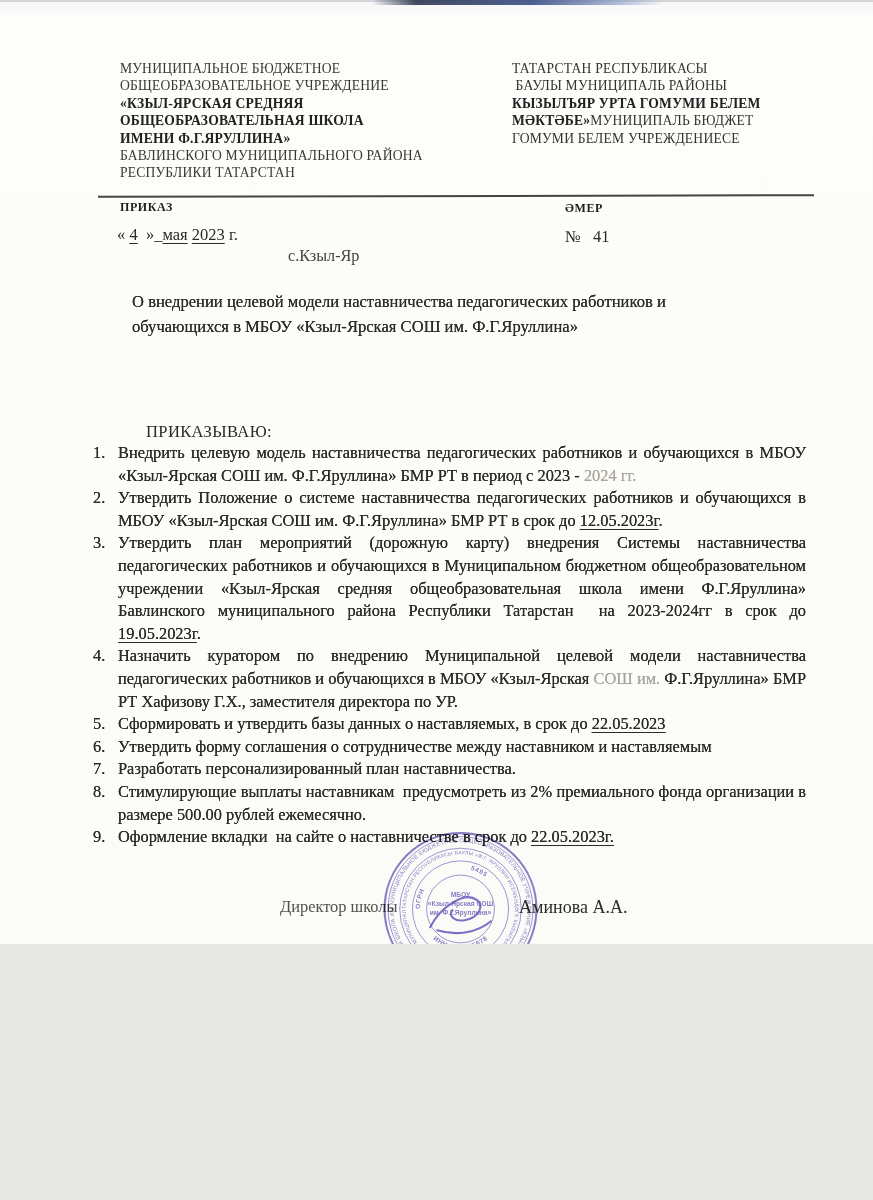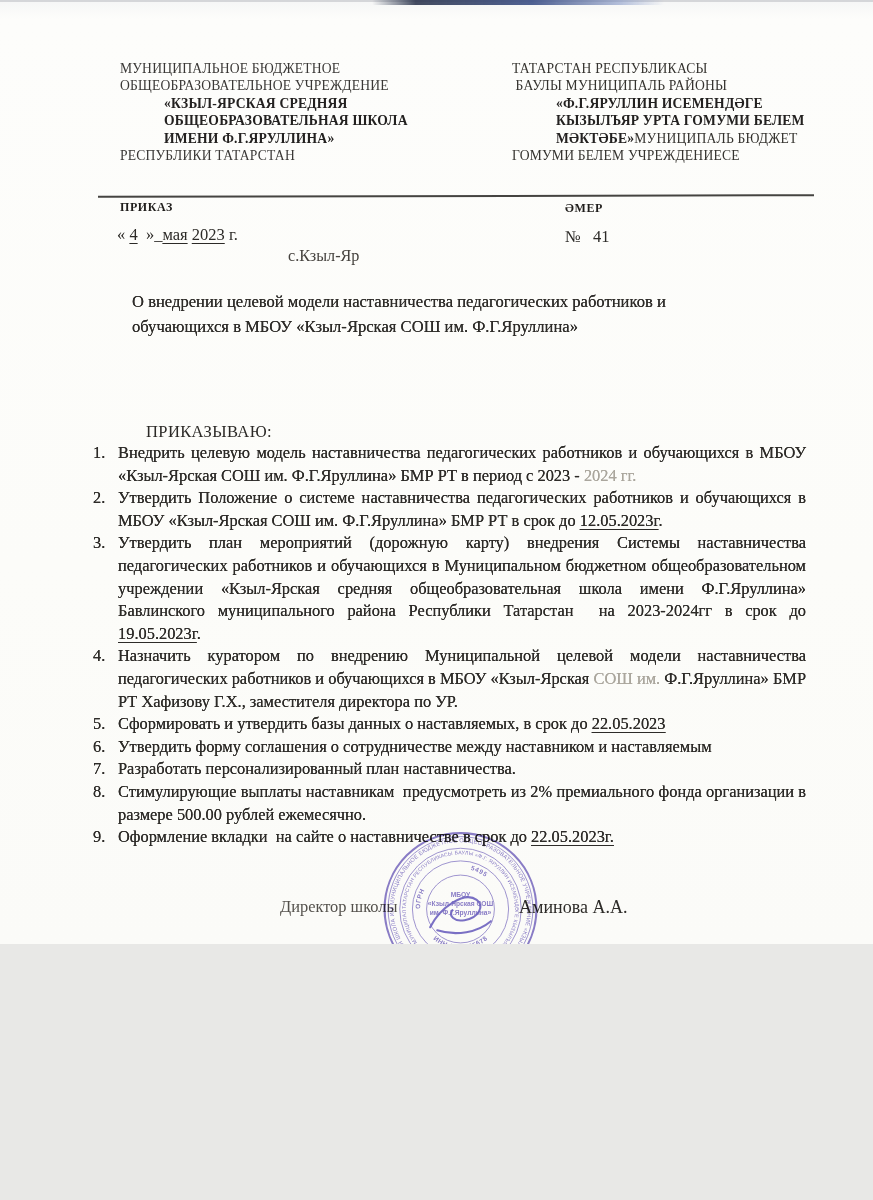--- a/index.html
+++ b/index.html
@@ -16,21 +16,21 @@
   .scan-streak{
     position:absolute;top:0;left:372px;width:292px;height:5px;border-radius:2px;
     background:linear-gradient(90deg,rgba(40,50,75,0) 0%,rgba(35,45,70,.85) 15%,rgba(60,80,135,.9) 55%,rgba(125,145,195,.55) 85%,rgba(125,145,195,0) 100%);
     filter:blur(.5px);
   }
   
   .lh-col{position:absolute;top:60px;font-size:13.6px;line-height:17.4px;letter-spacing:.2px;color:#3a3836;}
   .lh-left{left:120px;width:380px;}
   .lh-right{left:512px;width:310px;color:#35332f;}
   .lh-line{white-space:pre;}
-  .b{font-weight:bold;color:#232120;margin-left:44px;}
+  .b{font-weight:bold;color:#232120;}
   .u{text-decoration:underline;text-underline-offset:3px;}
   .f{color:#aaa69d;}
   
   .rule{position:absolute;top:195px;left:98px;width:716px;height:2px;background:#454441;transform:rotate(-.12deg);}
   .order-word{position:absolute;font-size:12px;font-weight:bold;color:#201e1c;letter-spacing:.6px;}
   .ow-ru{top:200px;left:120px;}
   .ow-tt{top:201px;left:565px;}
   .date-line{position:absolute;top:225px;left:117px;font-size:16.5px;white-space:pre;}
   .number-line{position:absolute;top:227px;left:545px;font-size:16.5px;white-space:pre;margin-left:20px;}
   .place-line{position:absolute;top:247px;left:288px;font-size:16.2px;color:#45423e;}
@@ -78,26 +78,26 @@
   <div class="top-edge"></div>
   <div class="scan-streak"></div>
 
   <header>
     <div class="lh-col lh-left">
         <div class="lh-line"><span>МУНИЦИПАЛЬНОЕ БЮДЖЕТНОЕ</span></div>
         <div class="lh-line"><span>ОБЩЕОБРАЗОВАТЕЛЬНОЕ УЧРЕЖДЕНИЕ</span></div>
         <div class="lh-line"><span class="b">«КЗЫЛ-ЯРСКАЯ СРЕДНЯЯ</span></div>
         <div class="lh-line"><span class="b">ОБЩЕОБРАЗОВАТЕЛЬНАЯ ШКОЛА</span></div>
         <div class="lh-line"><span class="b">ИМЕНИ Ф.Г.ЯРУЛЛИНА»</span></div>
+        <div class="lh-line"><span>БАВЛИНСКОГО МУНИЦИПАЛЬНОГО РАЙОНА</span></div>
         <div class="lh-line"><span>РЕСПУБЛИКИ ТАТАРСТАН</span></div>
       </div>
     <div class="lh-col lh-right">
         <div class="lh-line"><span>ТАТАРСТАН РЕСПУБЛИКАСЫ</span></div>
         <div class="lh-line"><span> БАУЛЫ МУНИЦИПАЛЬ РАЙОНЫ</span></div>
-        <div class="lh-line"><span class="b">«Ф.Г.ЯРУЛЛИН ИСЕМЕНДӘГЕ</span></div>
         <div class="lh-line"><span class="b">КЫЗЫЛЪЯР УРТА ГОМУМИ БЕЛЕМ</span></div>
         <div class="lh-line"><span class="b">МӘКТӘБЕ»</span><span>МУНИЦИПАЛЬ БЮДЖЕТ</span></div>
         <div class="lh-line"><span>ГОМУМИ БЕЛЕМ УЧРЕЖДЕНИЕСЕ</span></div>
       </div>
   </header>
 
   <div class="rule"></div>
 
   <div class="order-word ow-ru">ПРИКАЗ</div>
   <div class="order-word ow-tt">ӘМЕР</div>

